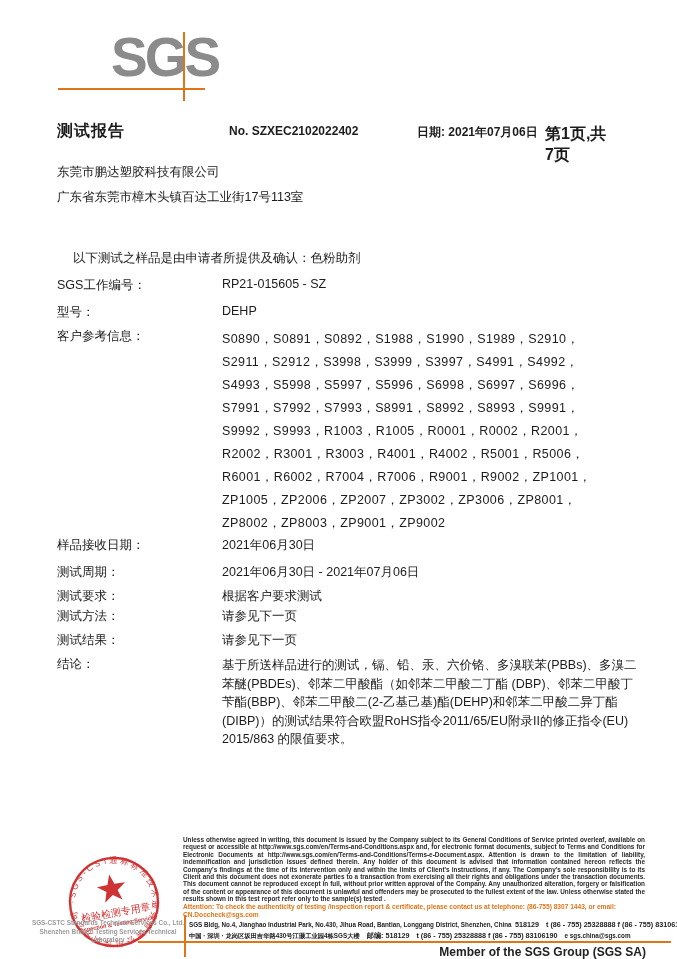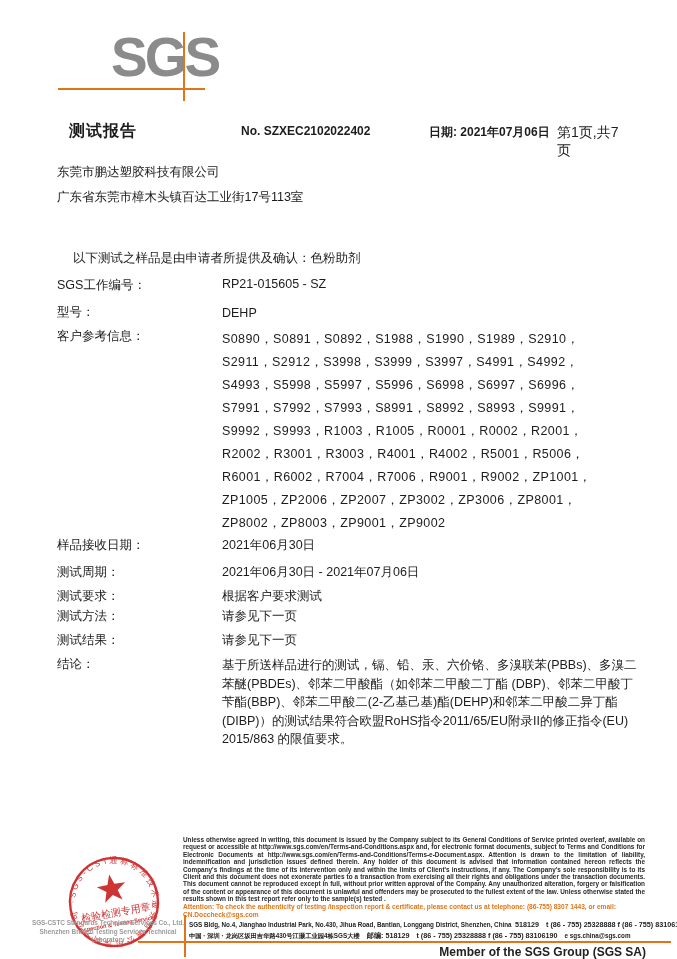--- a/index.html
+++ b/index.html
@@ -14,35 +14,35 @@
   
   .logo-wrap { position: absolute; left: 57px; top: 28px; width: 160px; height: 80px; }
   .logo-text {
     position: absolute; left: 26px; top: 2px;
     font-size: 55px; font-weight: 700; letter-spacing: -3px;
     color: #8b8b8b; line-height: 1; margin-left: 28px;
   }
   .logo-hline { position: absolute; left: 1px; top: 60px; width: 147px; height: 2px; background: #e07518; }
   .logo-vline { position: absolute; left: 126px; top: 4px; width: 2px; height: 69px; background: #e07518; }
   
-  .header-row { position: absolute; left: 12px; top: 121px; width: 609px; height: 20px; }
+  .header-row { position: absolute; left: 0; top: 121px; width: 609px; height: 20px; }
   .doc-title { position: absolute; left: 57px; top: 0; font-size: 16px; font-weight: 700; letter-spacing: 1px; }
   .report-no { position: absolute; left: 229px; top: 3px; font-size: 12px; font-weight: 700; }
   .report-date { position: absolute; left: 417px; top: 3px; font-size: 12px; font-weight: 700; }
-  .page-info { position: absolute; left: 545px; top: 3px; font-size: 14px; font-weight: 400; }
+  .page-info { position: absolute; left: 545px; top: 3px; font-size: 16px; font-weight: 700; }
   
   .applicant { position: absolute; left: 57px; top: 160px; font-size: 12.5px; line-height: 25px; }
   
   .content { position: absolute; left: 57px; top: 250px; width: 586px; font-size: 12.5px; }
   .intro-line { margin-bottom: 10px; margin-left: 16px; }
   .frow { display: flex; align-items: flex-start; }
   .flabel { width: 165px; flex: 0 0 165px; }
   .fvalue { flex: 1; }
   .mb10 { margin-bottom: 10px; }
-  .mb7 { margin-bottom: 7px; align-items: center; }
+  .mb7 { margin-bottom: 7px; }
   .mb3 { margin-bottom: 3px; }
   .ref-lines div { line-height: 23px; letter-spacing: 0.4px; }
   .conclusion-text { line-height: 18.5px; width: 418px; }
   
   .legal {
     position: absolute; left: 183px; top: 836px; width: 462px;
     font-size: 6.4px; line-height: 7.4px; text-align: justify; color: #2a2a2a;
     font-weight: 600;
   }
   .attention {

